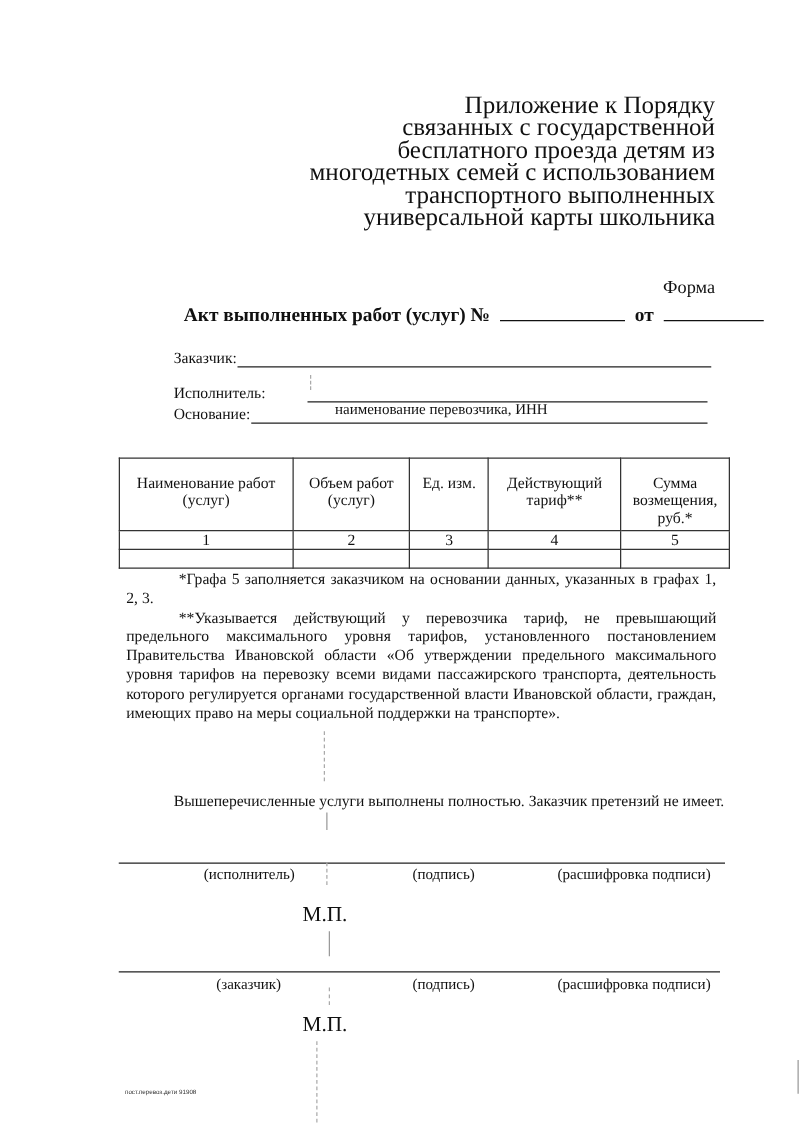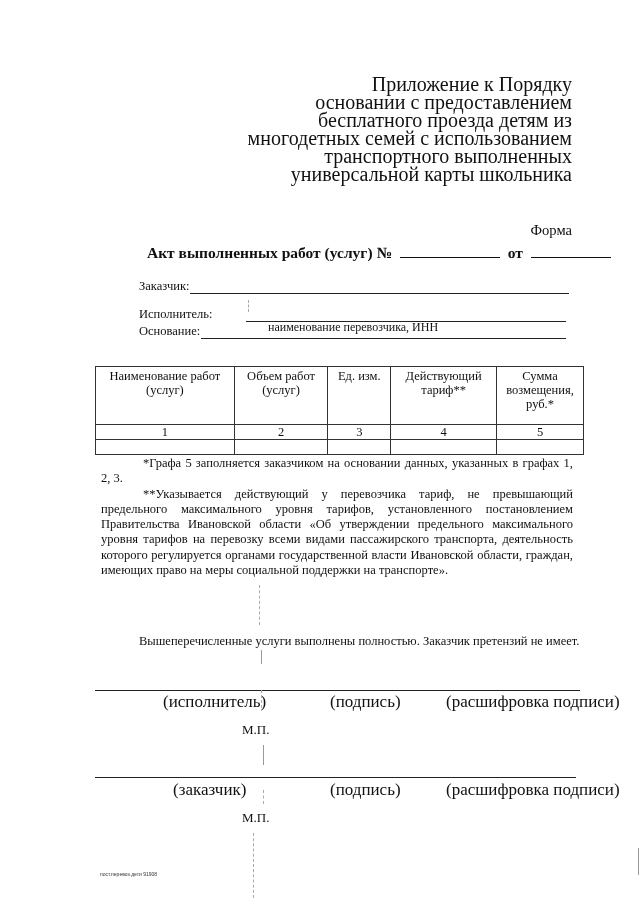--- a/index.html
+++ b/index.html
@@ -82,21 +82,21 @@
       font-size: 12.5px;
     }
     table.works td, table.works th {
       border: 1px solid #333;
       text-align: center;
       vertical-align: top;
       font-weight: normal;
       line-height: 14px;
       padding: 0 2px;
     }
-    table.works th { height: 58px; padding-top: 2px; }
+    table.works th { height: 58px; padding-top: 12px; }
     table.works tr.nums td { height: 15px; line-height: 14px; vertical-align: middle; }
     table.works tr.empty td { height: 15px; }
 
     
     .notes {
       position: absolute;
       left: 101px;
       top: 456px;
       width: 472px;
       font-size: 12.5px;
@@ -116,27 +116,27 @@
 
     
     .sig-line {
       position: absolute;
       left: 95px;
       height: 0;
       border-top: 1px solid #222;
     }
     .sig-caption {
       position: absolute;
+      font-size: 12px;
+      white-space: nowrap;
+    }
+    .stamp {
+      position: absolute;
+      left: 242px;
       font-size: 17px;
-      white-space: nowrap;
-    }
-    .stamp {
-      position: absolute;
-      left: 242px;
-      font-size: 13px;
     }
 
     .footer-code {
       position: absolute;
       left: 100px;
       top: 871px;
       font-size: 5px;
       color: #333;
       white-space: nowrap;
       font-family: "Liberation Sans", sans-serif;
@@ -151,21 +151,21 @@
     .artifact.dashed {
       background: none;
       border-left: 1px dashed #aaaaaa;
     }
   </style>
 </head>
 <body>
 
 <div class="header-block">
   <span class="header-line">Приложение к Порядку</span>
-  <span class="header-line">основании с предоставлением</span>
+  <span class="header-line">связанных с государственной</span>
   <span class="header-line">бесплатного проезда детям из</span>
   <span class="header-line">многодетных семей с использованием</span>
   <span class="header-line">транспортного выполненных</span>
   <span class="header-line">универсальной карты школьника</span>
 </div>
 <div class="form-label">Форма</div>
 
 <div class="title">
   <span>Акт выполненных работ (услуг) №</span>
   <span class="blank" style="width:100px;margin-left:4px;"></span>

